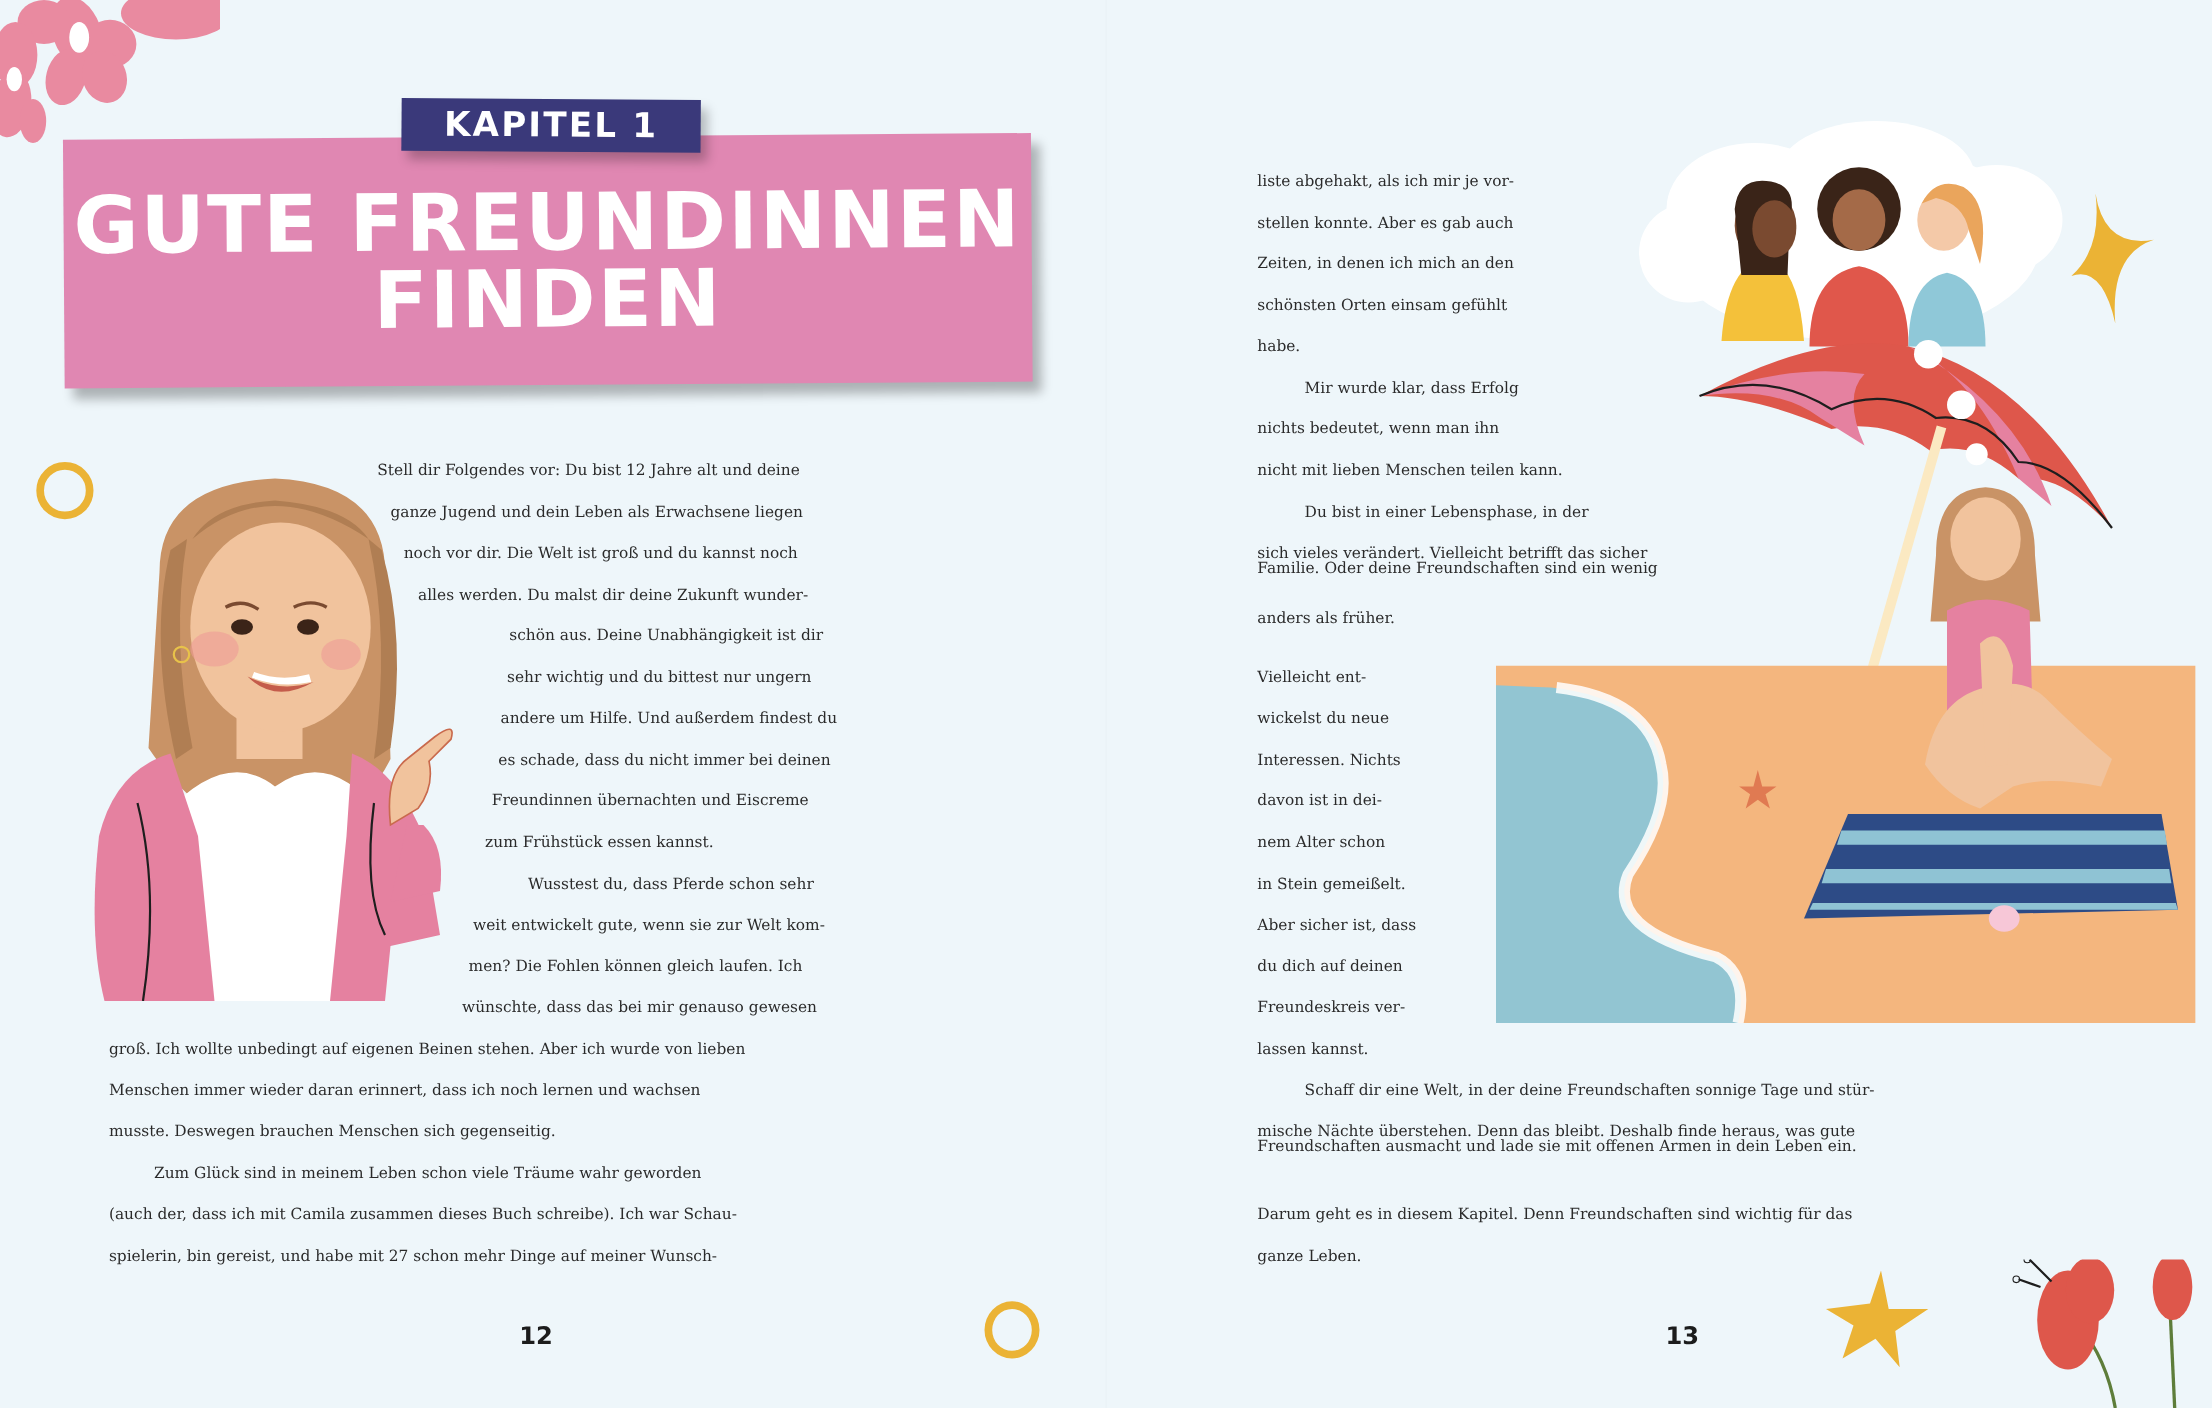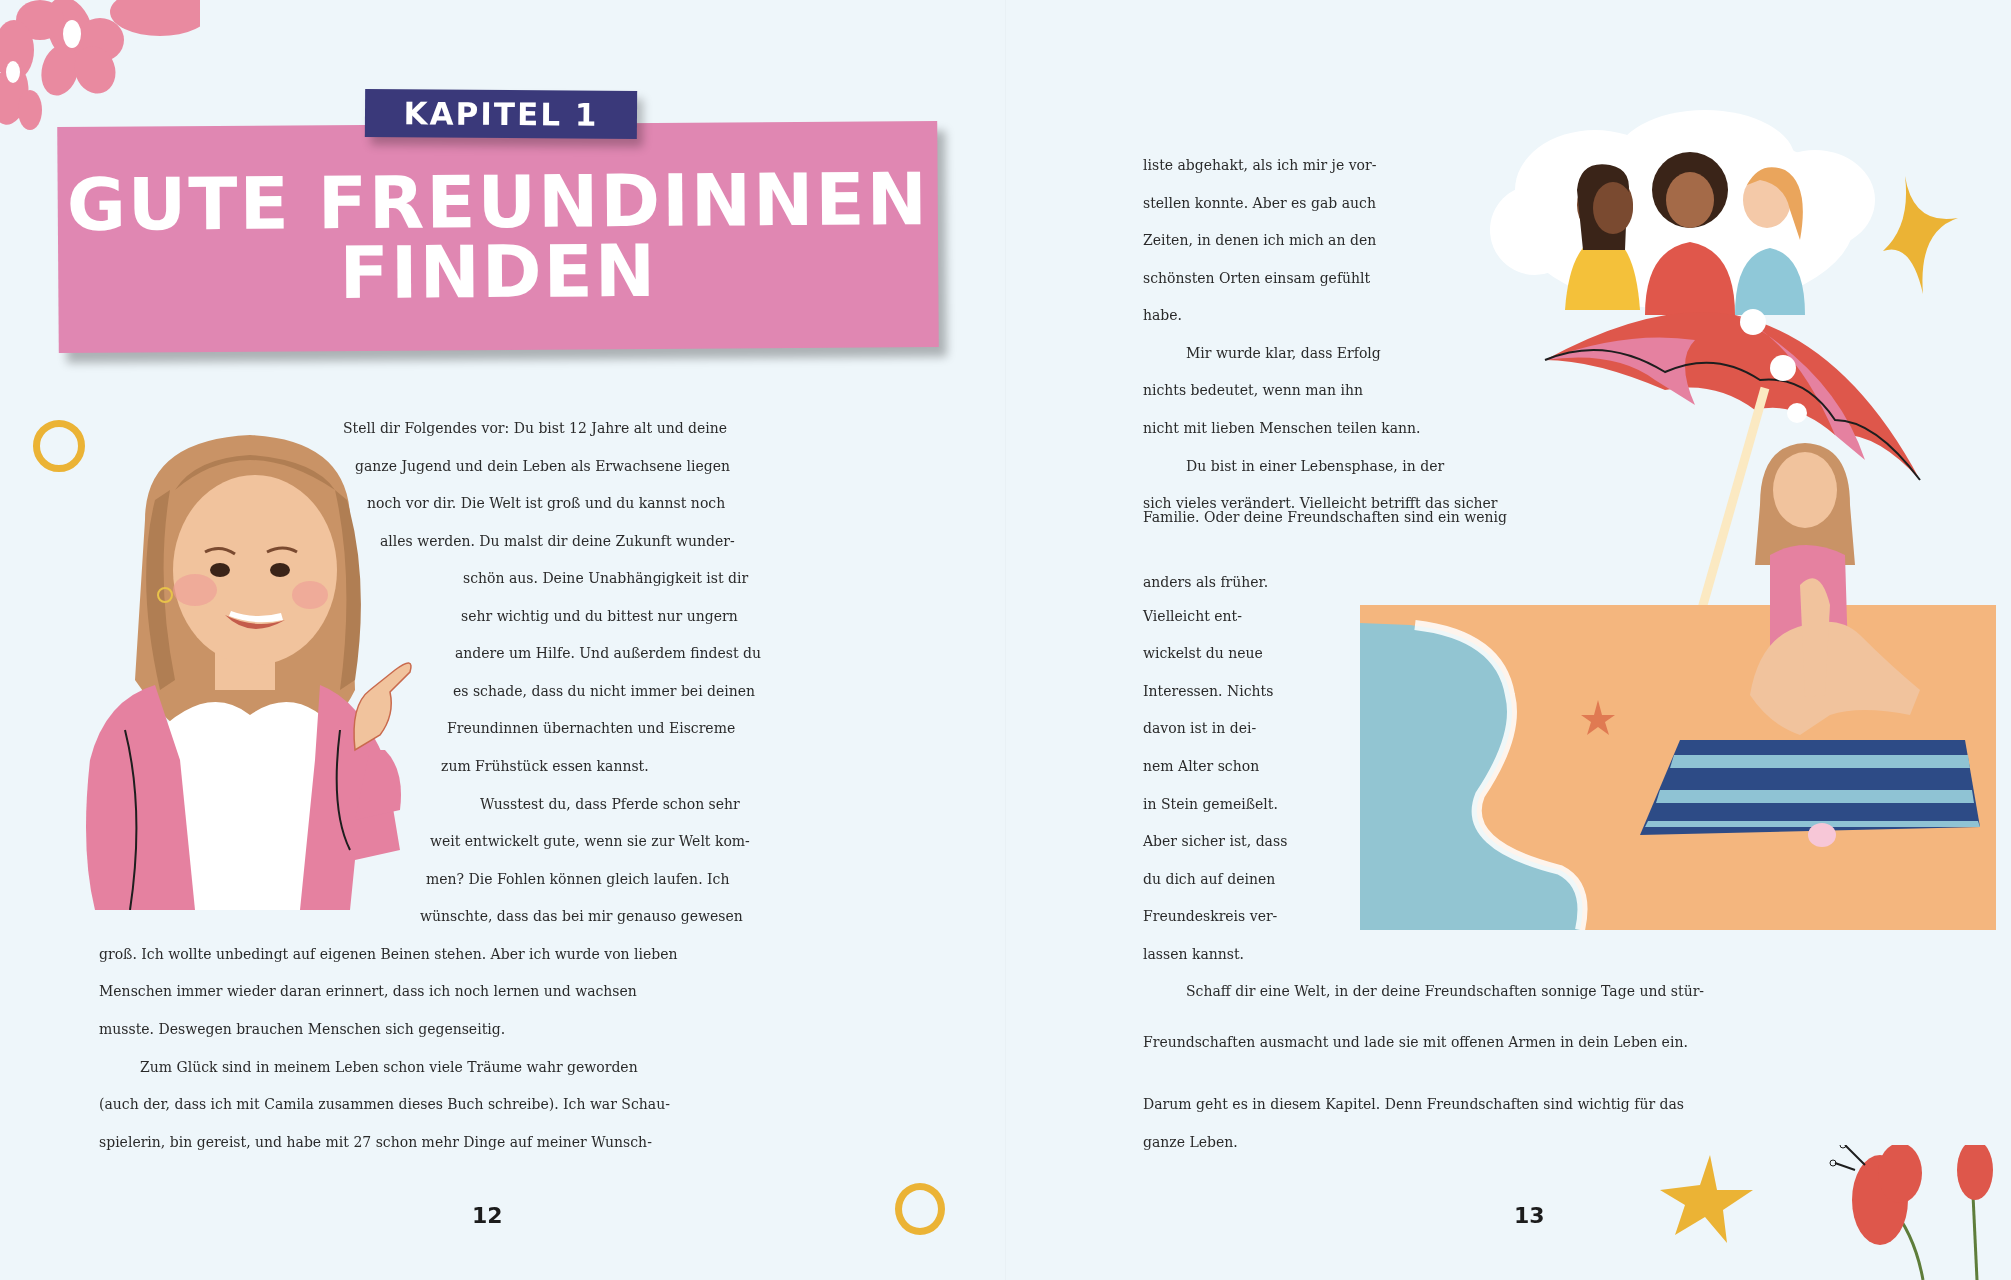--- a/index.html
+++ b/index.html
@@ -212,32 +212,33 @@
     <div class="line" style="left:138px;top:185px">stellen konnte. Aber es gab auch</div>
     <div class="line" style="left:138px;top:222px">Zeiten, in denen ich mich an den</div>
     <div class="line" style="left:138px;top:260px">schönsten Orten einsam gefühlt</div>
     <div class="line" style="left:138px;top:297px">habe.</div>
     <div class="line" style="left:181px;top:335px">Mir wurde klar, dass Erfolg</div>
     <div class="line" style="left:138px;top:372px">nichts bedeutet, wenn man ihn</div>
     <div class="line" style="left:138px;top:410px">nicht mit lieben Menschen teilen kann.</div>
     <div class="line" style="left:181px;top:448px">Du bist in einer Lebensphase, in der</div>
     <div class="line" style="left:138px;top:485px">sich vieles verändert. Vielleicht betrifft das sicher</div>
     <div class="line" style="left:138px;top:499px">Familie. Oder deine Freundschaften sind ein wenig</div>
-    <div class="line" style="left:138px;top:564px">anders als früher.</div>
+    <div class="line" style="left:138px;top:544px">anders als früher.</div>
     <div class="line" style="left:138px;top:598px">Vielleicht ent-</div>
     <div class="line" style="left:138px;top:635px">wickelst du neue</div>
     <div class="line" style="left:138px;top:673px">Interessen. Nichts</div>
     <div class="line" style="left:138px;top:710px">davon ist in dei-</div>
     <div class="line" style="left:138px;top:748px">nem Alter schon</div>
     <div class="line" style="left:138px;top:786px">in Stein gemeißelt.</div>
     <div class="line" style="left:138px;top:823px">Aber sicher ist, dass</div>
     <div class="line" style="left:138px;top:861px">du dich auf deinen</div>
     <div class="line" style="left:138px;top:898px">Freundeskreis ver-</div>
     <div class="line" style="left:138px;top:936px">lassen kannst.</div>
     <div class="line" style="left:181px;top:973px">Schaff dir eine Welt, in der deine Freundschaften sonnige Tage und stür-</div>
+    <div class="line" style="left:138px;top:1011px">mische Nächte überstehen. Denn das bleibt. Deshalb finde heraus, was gute</div>
     <div class="line" style="left:138px;top:1024px">Freundschaften ausmacht und lade sie mit offenen Armen in dein Leben ein.</div>
     <div class="line" style="left:138px;top:1086px">Darum geht es in diesem Kapitel. Denn Freundschaften sind wichtig für das</div>
     <div class="line" style="left:138px;top:1124px">ganze Leben.</div>
 
     <svg class="illus" style="left:650px;top:1155px" width="100" height="90" viewBox="0 0 100 90">
       <path d="M55 0 L62 35 L98 35 L68 55 L72 88 L50 62 L20 80 L30 50 L5 35 L45 30 Z" fill="#ebb335"></path>
     </svg>
     <svg class="illus" style="left:800px;top:1145px" width="206" height="135" viewBox="0 0 206 135">
       <path d="M85 60 Q110 90 118 135" stroke="#5e7d3a" stroke-width="3" fill="none"></path>
       <path d="M168 50 Q170 90 172 135" stroke="#5e7d3a" stroke-width="3" fill="none"></path>

